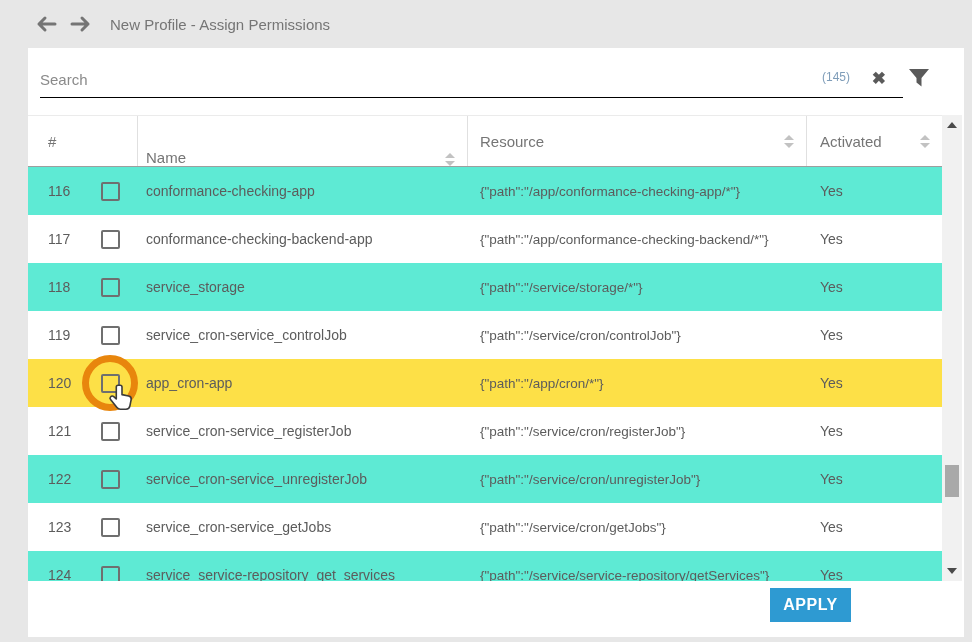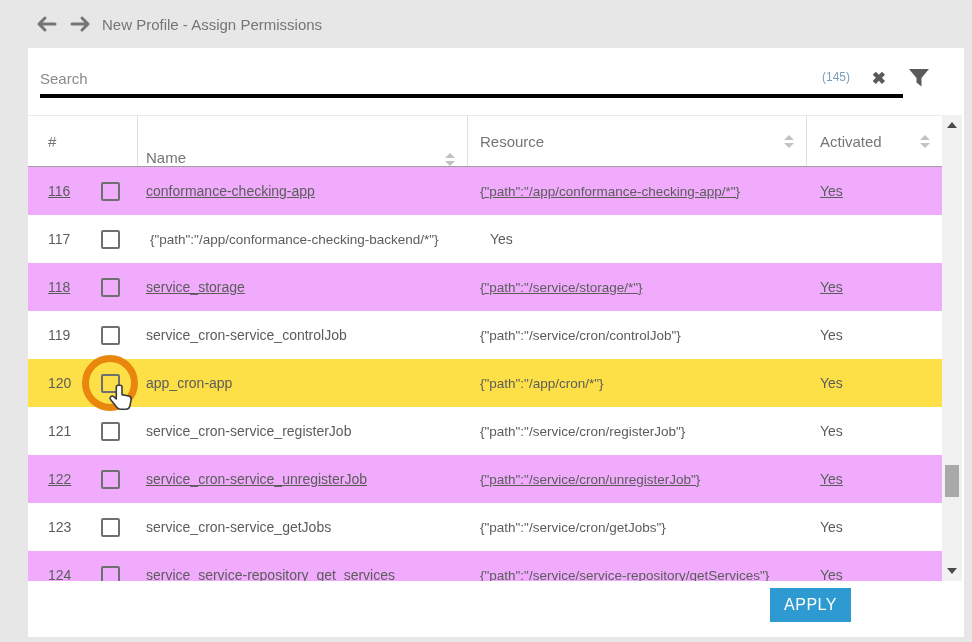--- a/index.html
+++ b/index.html
@@ -11,33 +11,33 @@
     overflow:hidden;
   }
   
   .topbar {
     position:absolute; left:0; top:0; width:972px; height:48px;
     background:#e7e7e7; display:flex; align-items:center;
   }
   .nav-arrow { width:22px; height:18px; margin-left:13px; cursor:pointer; }
   .nav-arrow:first-child { margin-left:35px; }
   .nav-arrow svg { display:block; }
-  .topbar-title { color:#757575; font-size:15px; margin-left:10px; }
+  .topbar-title { color:#757575; font-size:15px; margin-left:18px; }
 
   
   .panel {
     position:absolute; left:28px; top:48px; width:936px; height:589px;
     background:#ffffff;
   }
 
   
   .search-area { position:absolute; left:0; top:0; width:936px; height:67px; }
   .search-input {
     position:absolute; left:12px; top:14px; width:863px; height:36px;
-    border:none; border-bottom:4px solid #000000; outline:none;
+    border:none; border-bottom:1px solid #000000; outline:none;
     font-family:"Liberation Sans", sans-serif;
     font-size:15px; color:#701a75;
   }
   .search-input::placeholder { color:#8a8a8a; opacity:1; }
   .search-count {
     position:absolute; right:114px; top:22px;
     color:#7f9db9; font-size:12px;
   }
   .clear-btn {
     position:absolute; right:78px; top:20px;
@@ -61,21 +61,21 @@
   .th .lbl { flex:1; }
   .col-num { width:110px; padding-left:20px; }
   .col-name { width:330px; padding-left:8px;align-items:flex-end; }
   .col-res { width:339px; padding-left:12px; }
   .col-act { width:135px; padding-left:13px;align-items:center; }
   .sort { display:flex; flex-direction:column; gap:3px; margin-right:12px; cursor:pointer; }
   .sort .up { width:0; height:0; border-left:5px solid transparent; border-right:5px solid transparent; border-bottom:5px solid #c2c2c2; }
   .sort .dn { width:0; height:0; border-left:5px solid transparent; border-right:5px solid transparent; border-top:5px solid #c2c2c2; }
 
   .row { display:flex; height:48px; align-items:center; font-size:14px; color:#5c5c5c; cursor:pointer; }
-  .row.shaded { background:#f0abfc;text-decoration:underline; }
+  .row.shaded { background:#5eead4; }
   .row.selected { background:#fde047; }
   .cell-num { width:110px; padding-left:20px; display:flex; align-items:center; }
   .cell-num .n { width:53px; }
   .checkbox {
     width:19px; height:19px; border:2px solid #6f6f6f; border-radius:2px;
     background:transparent; cursor:pointer;
   }
   .cell-name { width:330px; padding-left:8px; }
   .cell-res { width:339px; padding-left:12px; font-size:13.5px; }
   .cell-act { width:135px; padding-left:13px; }
@@ -102,21 +102,21 @@
   .ring {
     position:absolute; left:54px; top:307px; width:56px; height:56px;
     border:7px solid #e8860d; border-radius:50%; pointer-events:none;
   }
   .hand { position:absolute; left:80px; top:335px; pointer-events:none; }
 
   
   .btn {
     position:absolute; top:540px; height:34px; border:none;
     color:#fff; font-size:16px; font-family:"Liberation Sans", sans-serif;
-    letter-spacing:0.5px; cursor:pointer;
+    letter-spacing:0.5px; cursor:pointer;font-weight:bold;
   }
   .btn-apply { left:742px; width:81px; background:#2e9ad2; }
   .btn-cancel { left:834px; width:94px; background:#9e9e9e; }
 </style>
 </head>
 <body>
 
 <div class="topbar">
   <span class="nav-arrow">
     <svg width="22" height="18" viewBox="0 0 22 18">
@@ -179,20 +179,21 @@
     </div>
     <div class="cell-name">conformance-checking-app</div>
     <div class="cell-res">{"path":"/app/conformance-checking-app/*"}</div>
     <div class="cell-act">Yes</div>
   </div>
         <div class="row">
     <div class="cell-num">
       <span class="n">117</span>
       <span class="checkbox"></span>
     </div>
+    <div class="cell-name">conformance-checking-backend-app</div>
     <div class="cell-res">{"path":"/app/conformance-checking-backend/*"}</div>
     <div class="cell-act">Yes</div>
   </div>
         <div class="row shaded">
     <div class="cell-num">
       <span class="n">118</span>
       <span class="checkbox"></span>
     </div>
     <div class="cell-name">service_storage</div>
     <div class="cell-res">{"path":"/service/storage/*"}</div>

